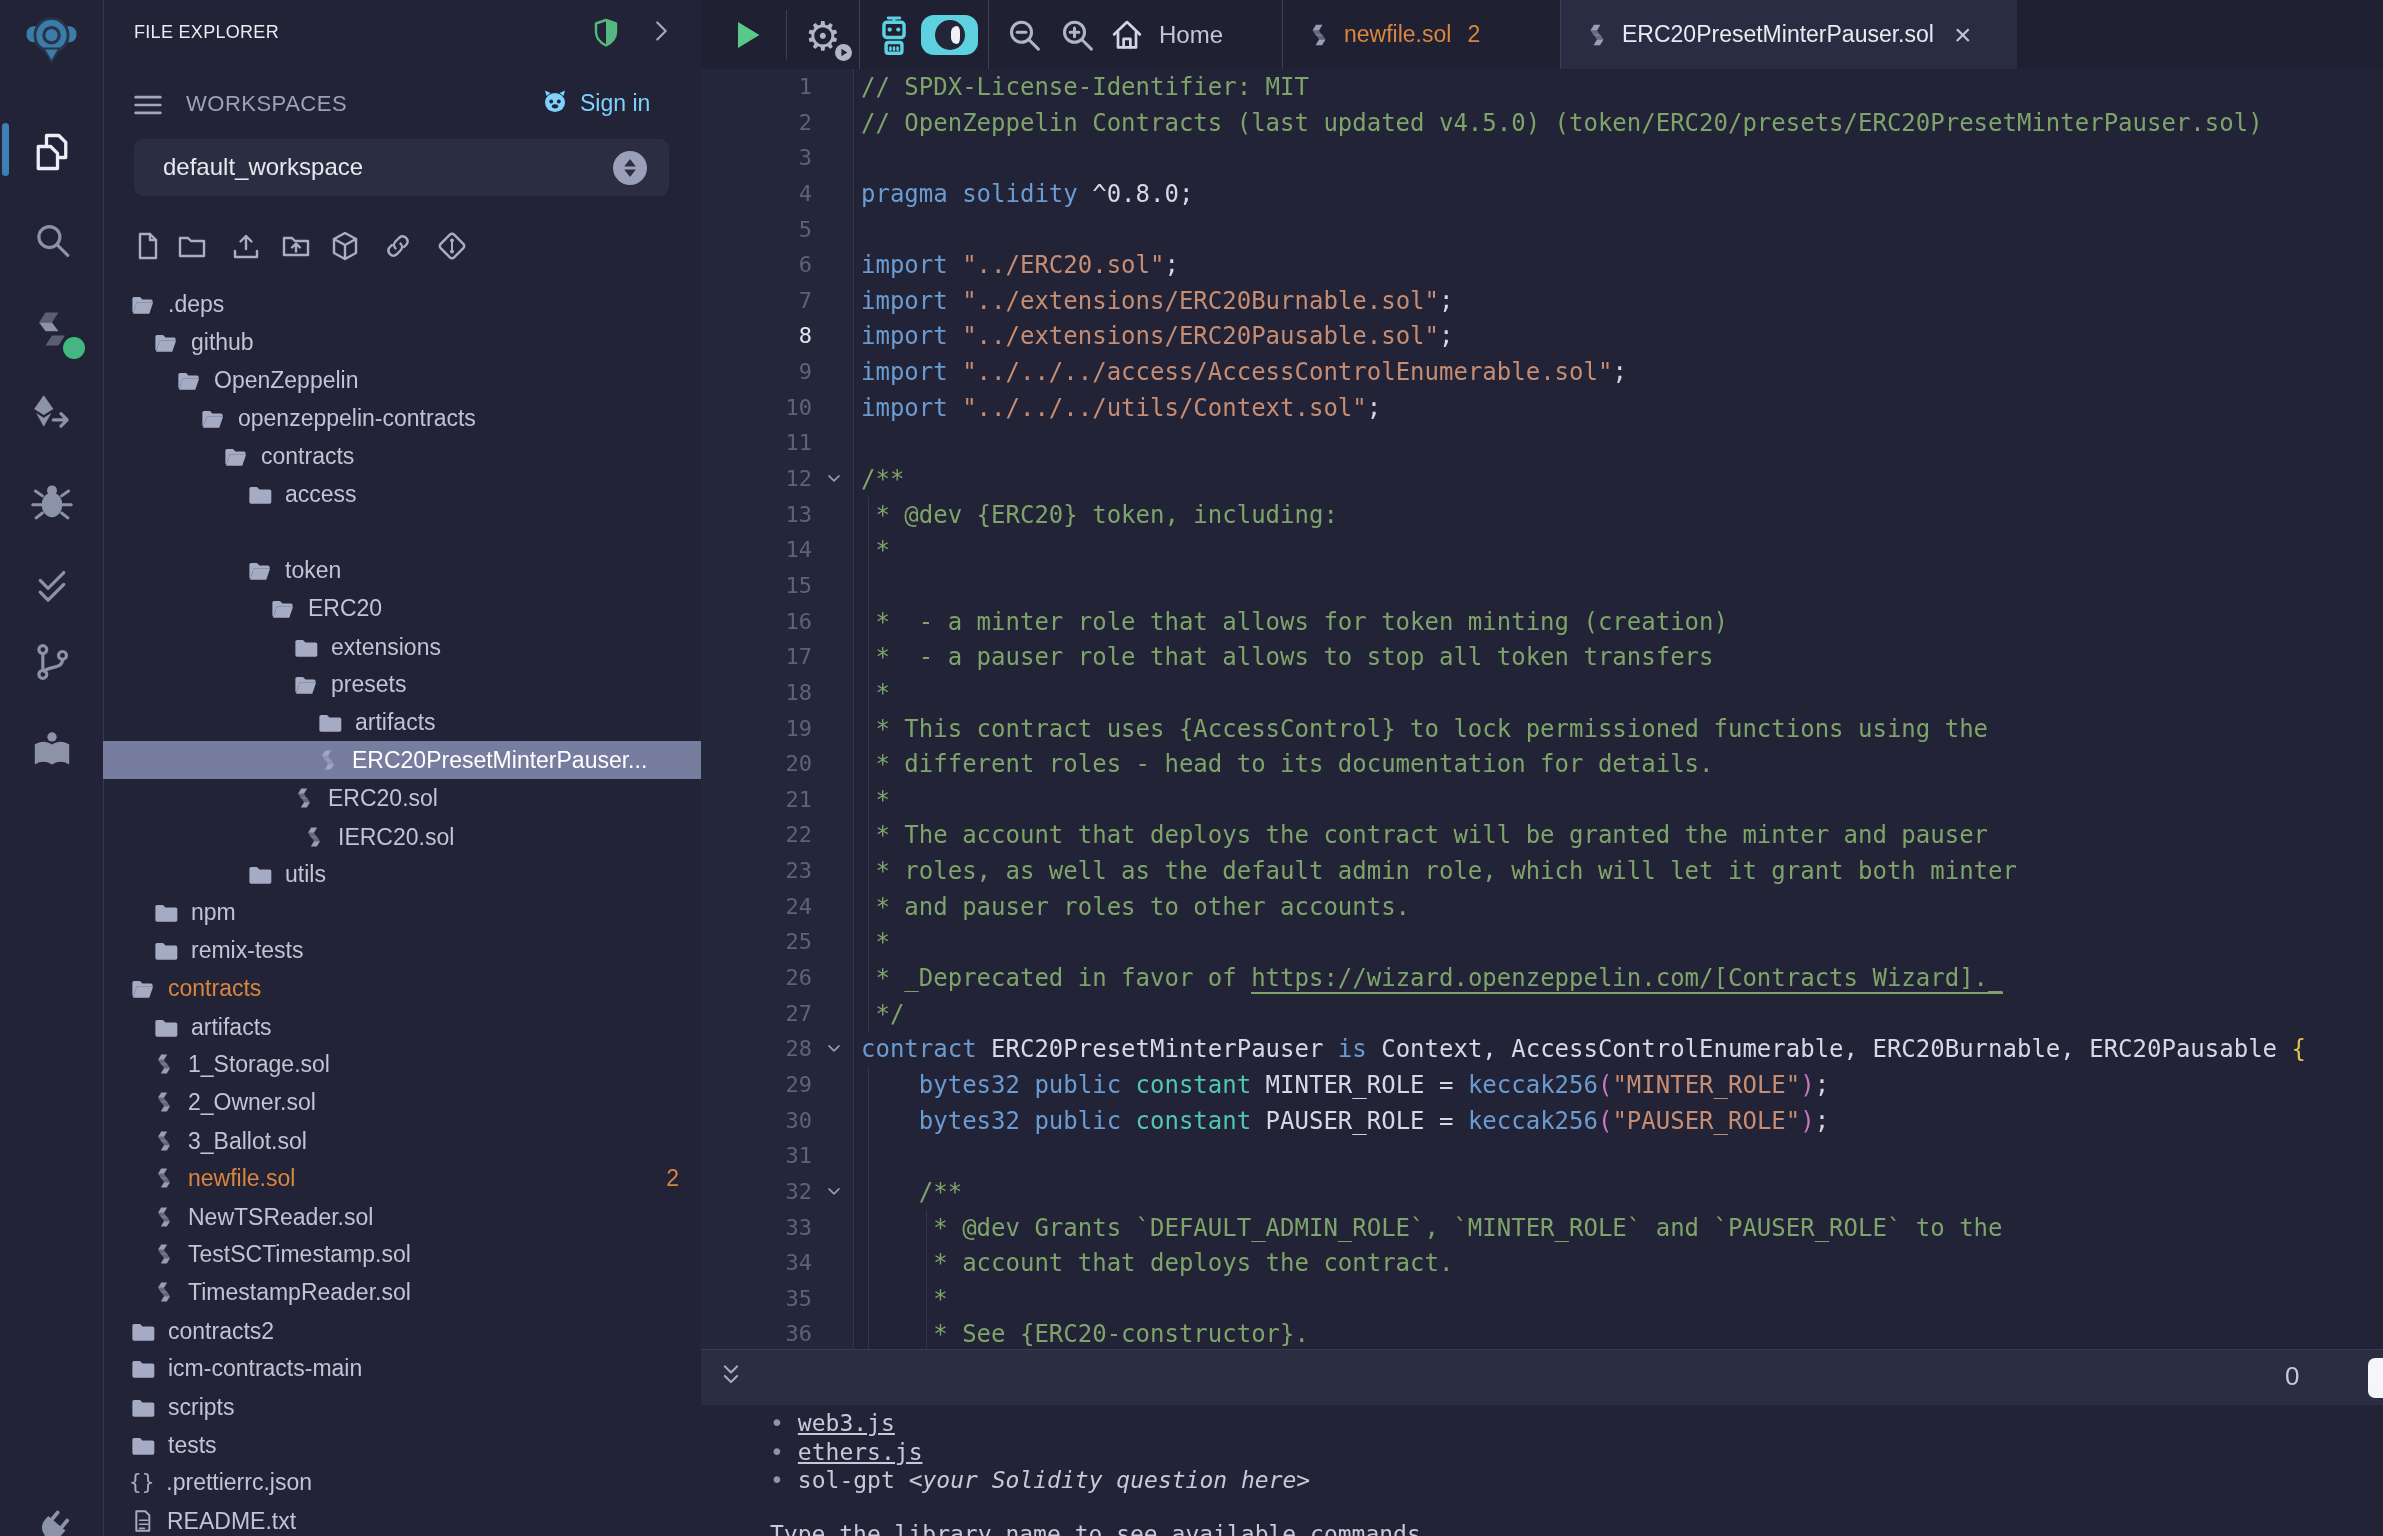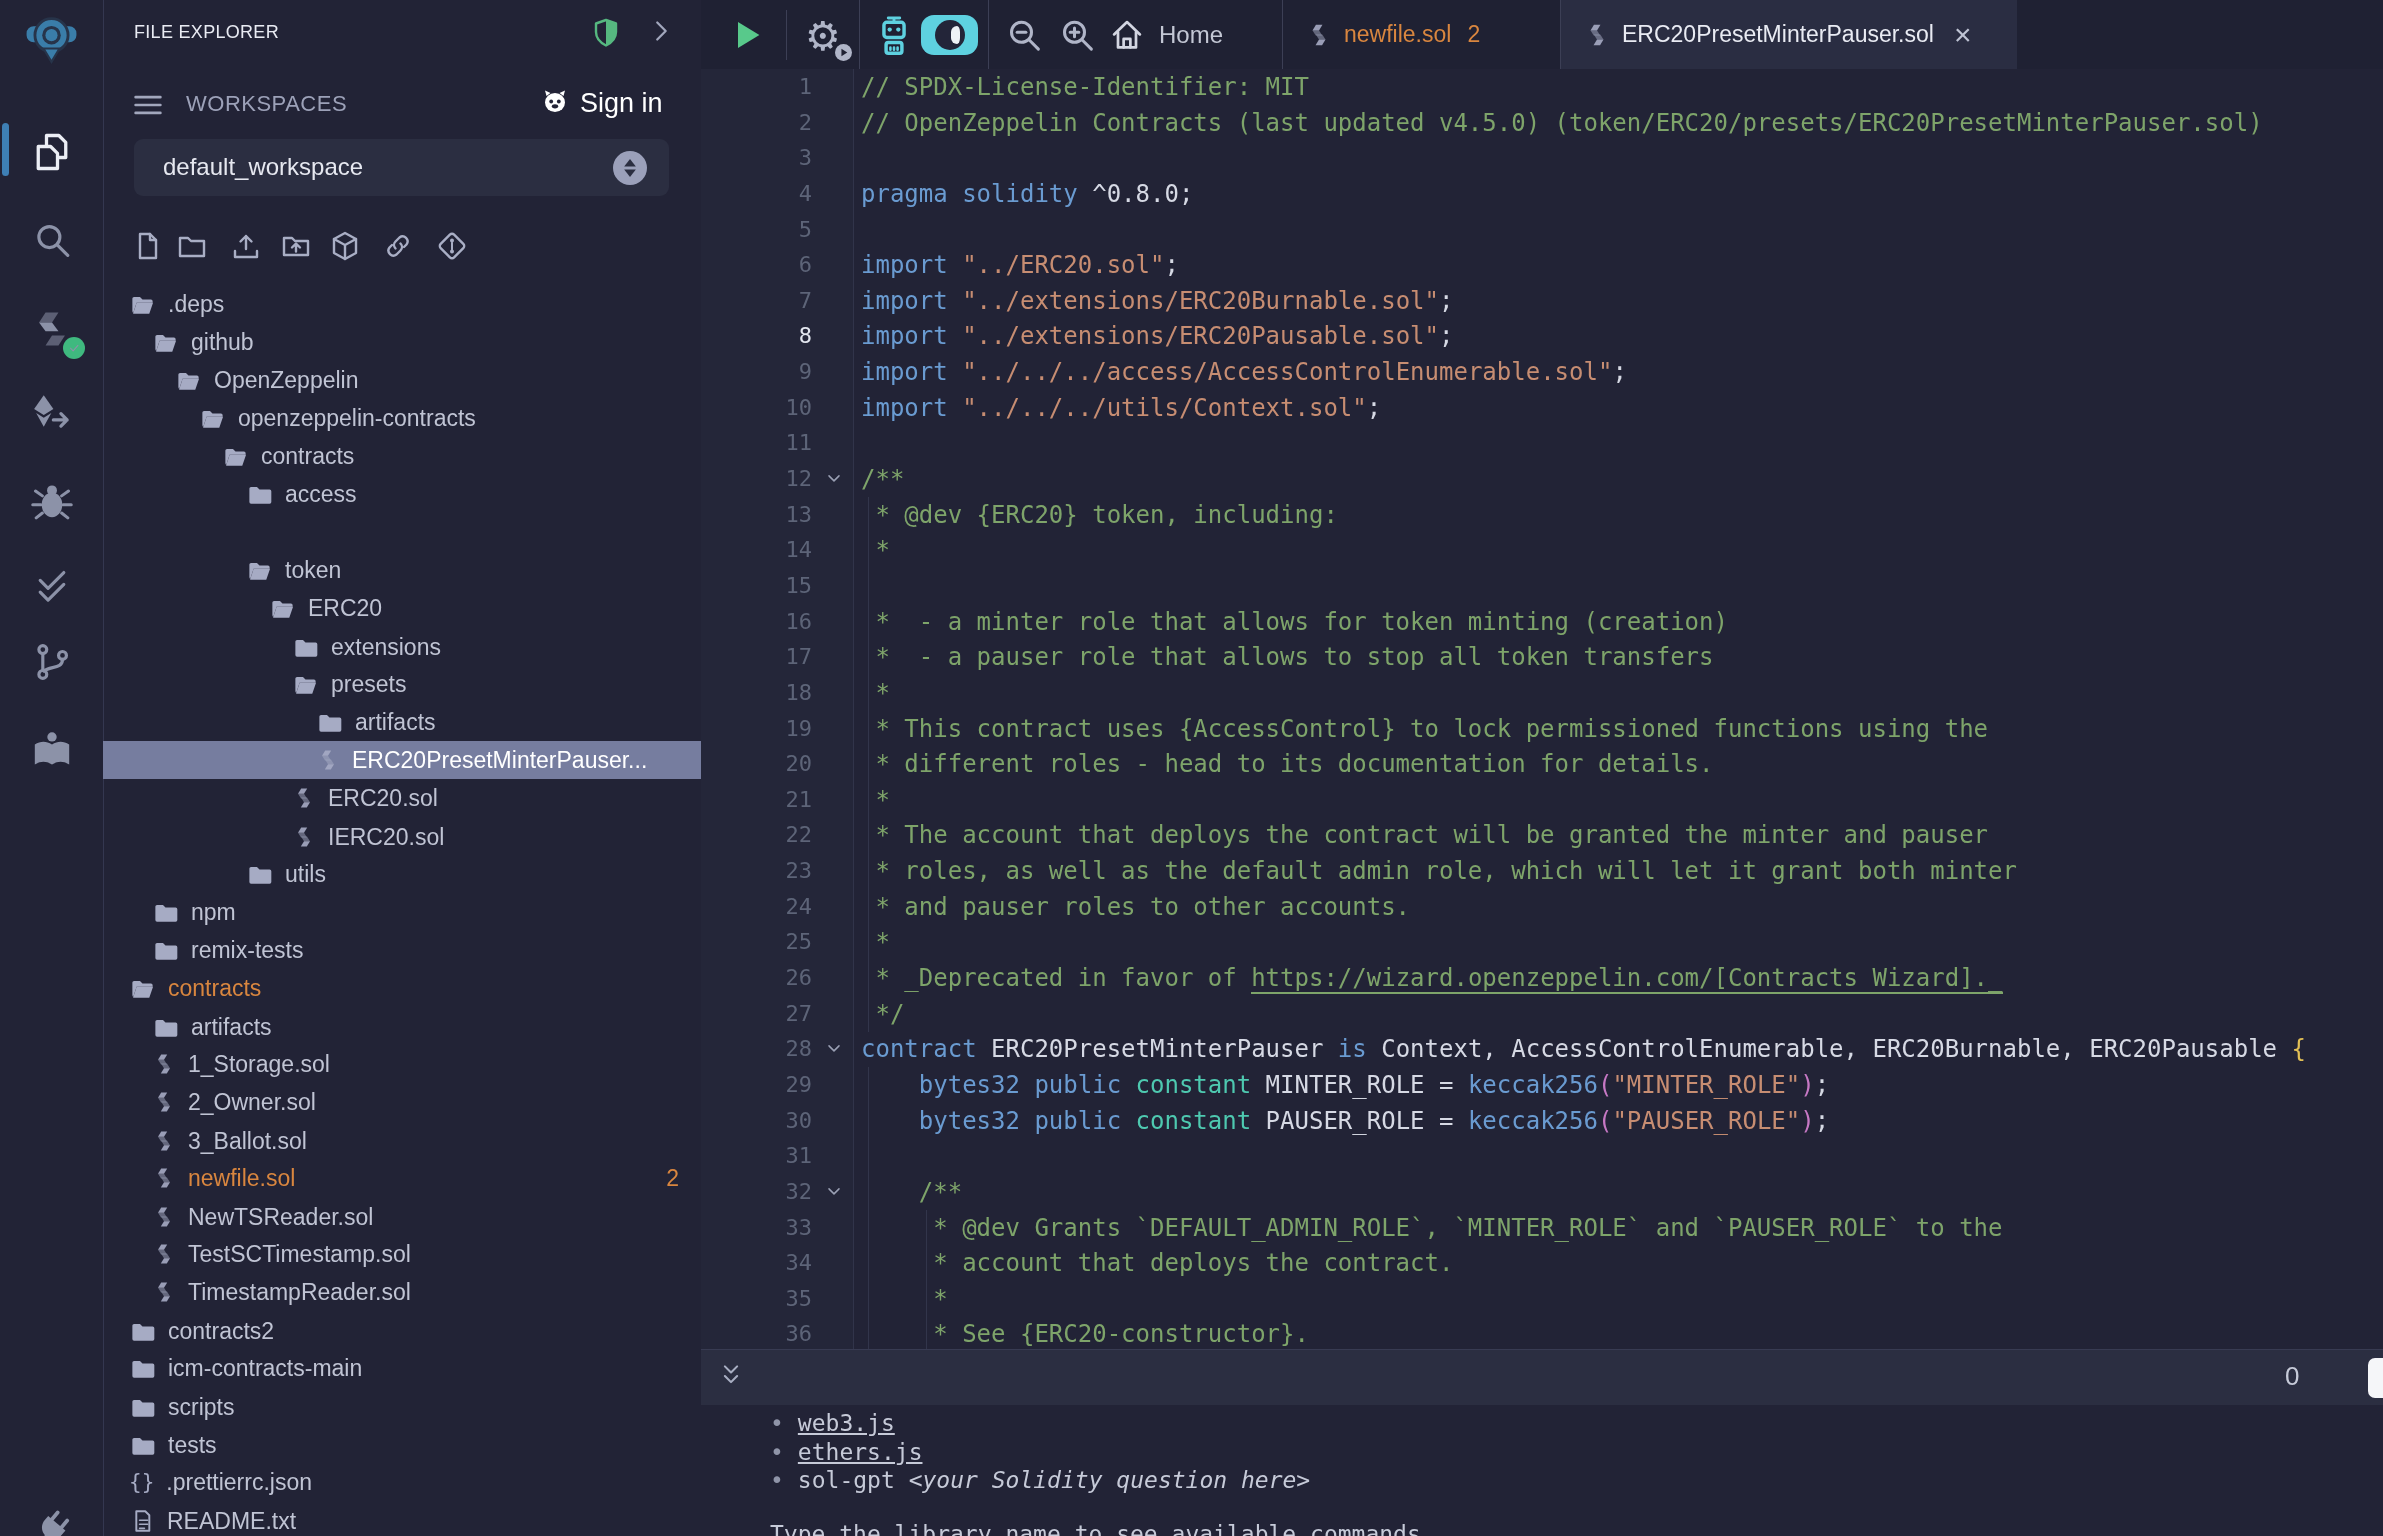--- a/index.html
+++ b/index.html
@@ -15,21 +15,21 @@
   #rail-accent{left:2px;top:123px;width:7px;height:53px;border-radius:4px;background:#3e7fb5;}
   .badge-check{position:absolute;right:18px;bottom:-4px;width:22px;height:22px;border-radius:50%;
                background:#3fb97f;display:flex;align-items:center;justify-content:center;}
   
   #panel{left:103px;top:0;width:598px;height:1537px;border-right:1px solid #343750;}
   #panel-title{left:31px;top:22px;font-size:18px;font-weight:500;color:#e9ebf3;letter-spacing:0.3px;}
   #shield{left:487px;top:17px;color:#56b880;}
   #panel-chev{left:543px;top:16px;color:#a2a7bd;}
   #hamburger{left:27px;top:87px;color:#a2a7bd;}
   #ws-label{left:83px;top:91px;font-size:22px;color:#9ca1b8;letter-spacing:0.5px;}
-  #signin{left:436px;top:87px;display:flex;align-items:center;gap:9px;color:#ffffff;font-size:27px;cursor:pointer;}
+  #signin{left:436px;top:87px;display:flex;align-items:center;gap:9px;color:#7dd3fc;font-size:23px;cursor:pointer;}
   #ws-select{left:31px;top:139px;width:535px;height:57px;background:#2b2e41;border-radius:9px;cursor:pointer;}
   #ws-select .val{position:absolute;left:29px;top:14px;font-size:24px;color:#e6e8f0;}
   #ws-updown{position:absolute;right:22px;top:12px;width:34px;height:34px;border-radius:50%;background:#9ba0ba;}
   #ex-toolbar{left:0px;top:230px;width:598px;height:42px;}
   .ex-tool{position:absolute;top:0;color:#a9aec5;cursor:pointer;}
   
   #tree{left:0;top:285px;width:598px;height:1254px;}
   .trow{position:absolute;left:0;width:598px;height:38px;display:flex;align-items:center;cursor:pointer;}
   .trow .lbl{font-size:23px;color:#c0c4d4;white-space:nowrap;margin-left:12px;}
   .trow .ticon{color:#a6abc4;flex:0 0 auto;display:inline-flex;}
@@ -391,21 +391,21 @@
           <span class="ico ticon" style="margin-left: 189px;">
             <svg width="24" height="24" viewBox="0 0 24 24" fill="none" stroke="currentColor" stroke-width="2.4" stroke-linecap="round" stroke-linejoin="round">
               <path d="M15.2 2.5H9.2L6 7.8h6z" fill="currentColor" stroke="none" opacity=".9"></path>
               <path d="M8.8 21.5h6l3.2-5.3h-6z" fill="currentColor" stroke="none" opacity=".9"></path>
               <path d="M12 7.8H6l3 4.7h6z" fill="currentColor" stroke="none" opacity=".5"></path>
               <path d="M12 16.2h6l-3-4.7H9z" fill="currentColor" stroke="none" opacity=".5"></path>
             </svg>
           </span>
           <span class="lbl">ERC20.sol</span>
         </div>
-        <div class="trow" style="top: 533px;">
+        <div class="trow" style="top: 533px; padding-left: 10px;">
           <span class="ico ticon" style="margin-left: 189px;">
             <svg width="24" height="24" viewBox="0 0 24 24" fill="none" stroke="currentColor" stroke-width="2.4" stroke-linecap="round" stroke-linejoin="round">
               <path d="M15.2 2.5H9.2L6 7.8h6z" fill="currentColor" stroke="none" opacity=".9"></path>
               <path d="M8.8 21.5h6l3.2-5.3h-6z" fill="currentColor" stroke="none" opacity=".9"></path>
               <path d="M12 7.8H6l3 4.7h6z" fill="currentColor" stroke="none" opacity=".5"></path>
               <path d="M12 16.2h6l-3-4.7H9z" fill="currentColor" stroke="none" opacity=".5"></path>
             </svg>
           </span>
           <span class="lbl">IERC20.sol</span>
         </div>

